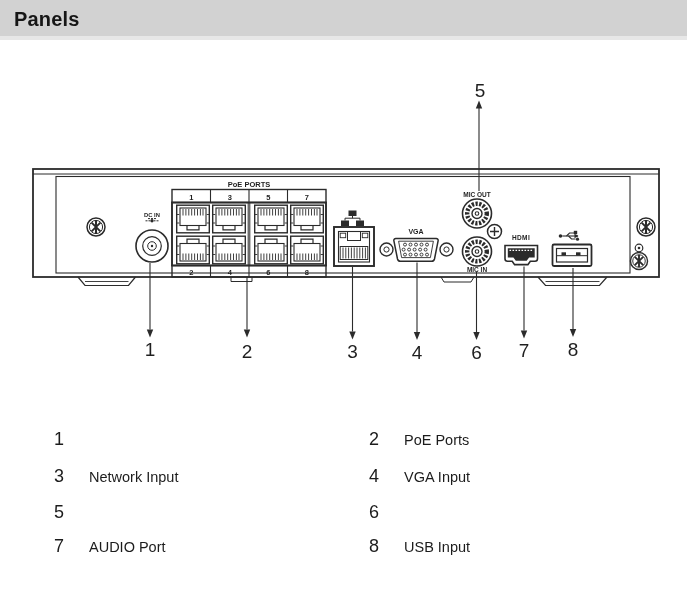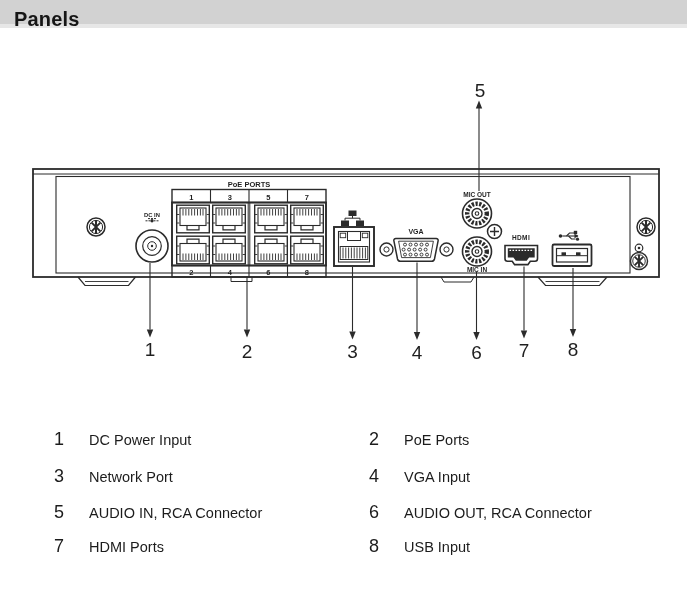--- a/index.html
+++ b/index.html
@@ -1,17 +1,17 @@
 <!DOCTYPE html>
 <html><head>
 <meta charset="utf-8">
 <style>
   html,body{margin:0;padding:0;}
   body{width:687px;height:607px;background:#ffffff;font-family:"Liberation Sans",sans-serif;position:relative;overflow:hidden;}
-  .header-bar{position:absolute;left:0;top:0;width:687px;height:28px;background:#d2d2d2;border-bottom:4px solid #e7e7e7;box-sizing:border-box;}
+  .header-bar{position:absolute;left:0;top:0;width:687px;height:40px;background:#d2d2d2;border-bottom:4px solid #e7e7e7;box-sizing:border-box;}
   .header-title{position:absolute;left:14px;top:8px;font-size:20px;font-weight:bold;color:#161616;letter-spacing:.2px;}
   svg{position:absolute;left:0;top:0;}
   svg text{font-family:"Liberation Sans",sans-serif;fill:#1f1f1f;}
   .t-tiny{font-size:5.8px;font-weight:bold;}
   .t-small{font-size:6.5px;font-weight:bold;}
   .t-port{font-size:7.5px;font-weight:bold;}
   .t-vga{font-size:7px;font-weight:bold;}
   .t-callout{font-size:19px;}
   .legend-row{position:absolute;height:22px;display:flex;align-items:baseline;color:#1c1c1c;}
   .leg-num{display:inline-block;width:30px;text-align:center;font-size:18px;line-height:22px;}
@@ -233,43 +233,40 @@
       <path d="M573 268V329" fill="none"></path>
         <path d="M573 337l-3.2-8h6.4Z" stroke="none"></path>
       <text class="t-callout" x="573" y="355.5" text-anchor="middle" stroke="none">8</text>
     </g>
   </g>
 </svg>
 
 <div>
   <div class="legend-row" style="left:44px;top:428px;">
     <span class="leg-num">1</span>
-    <span class="leg-label">DC Power Input</span>
   </div>
   <div class="legend-row" style="left:359px;top:428px;">
     <span class="leg-num">2</span>
     <span class="leg-label">PoE Ports</span>
   </div>
   <div class="legend-row" style="left:44px;top:465px;">
     <span class="leg-num">3</span>
-    <span class="leg-label">Network Port</span>
+    <span class="leg-label">Network Input</span>
   </div>
   <div class="legend-row" style="left:359px;top:465px;">
     <span class="leg-num">4</span>
     <span class="leg-label">VGA Input</span>
   </div>
   <div class="legend-row" style="left:44px;top:501px;">
     <span class="leg-num">5</span>
-    <span class="leg-label">AUDIO IN, RCA Connector</span>
   </div>
   <div class="legend-row" style="left:359px;top:501px;">
     <span class="leg-num">6</span>
-    <span class="leg-label">AUDIO OUT, RCA Connector</span>
   </div>
   <div class="legend-row" style="left:44px;top:535px;">
     <span class="leg-num">7</span>
-    <span class="leg-label">HDMI Ports</span>
+    <span class="leg-label">AUDIO Port</span>
   </div>
   <div class="legend-row" style="left:359px;top:535px;">
     <span class="leg-num">8</span>
     <span class="leg-label">USB Input</span>
   </div>
 </div>
 
 </body></html>

